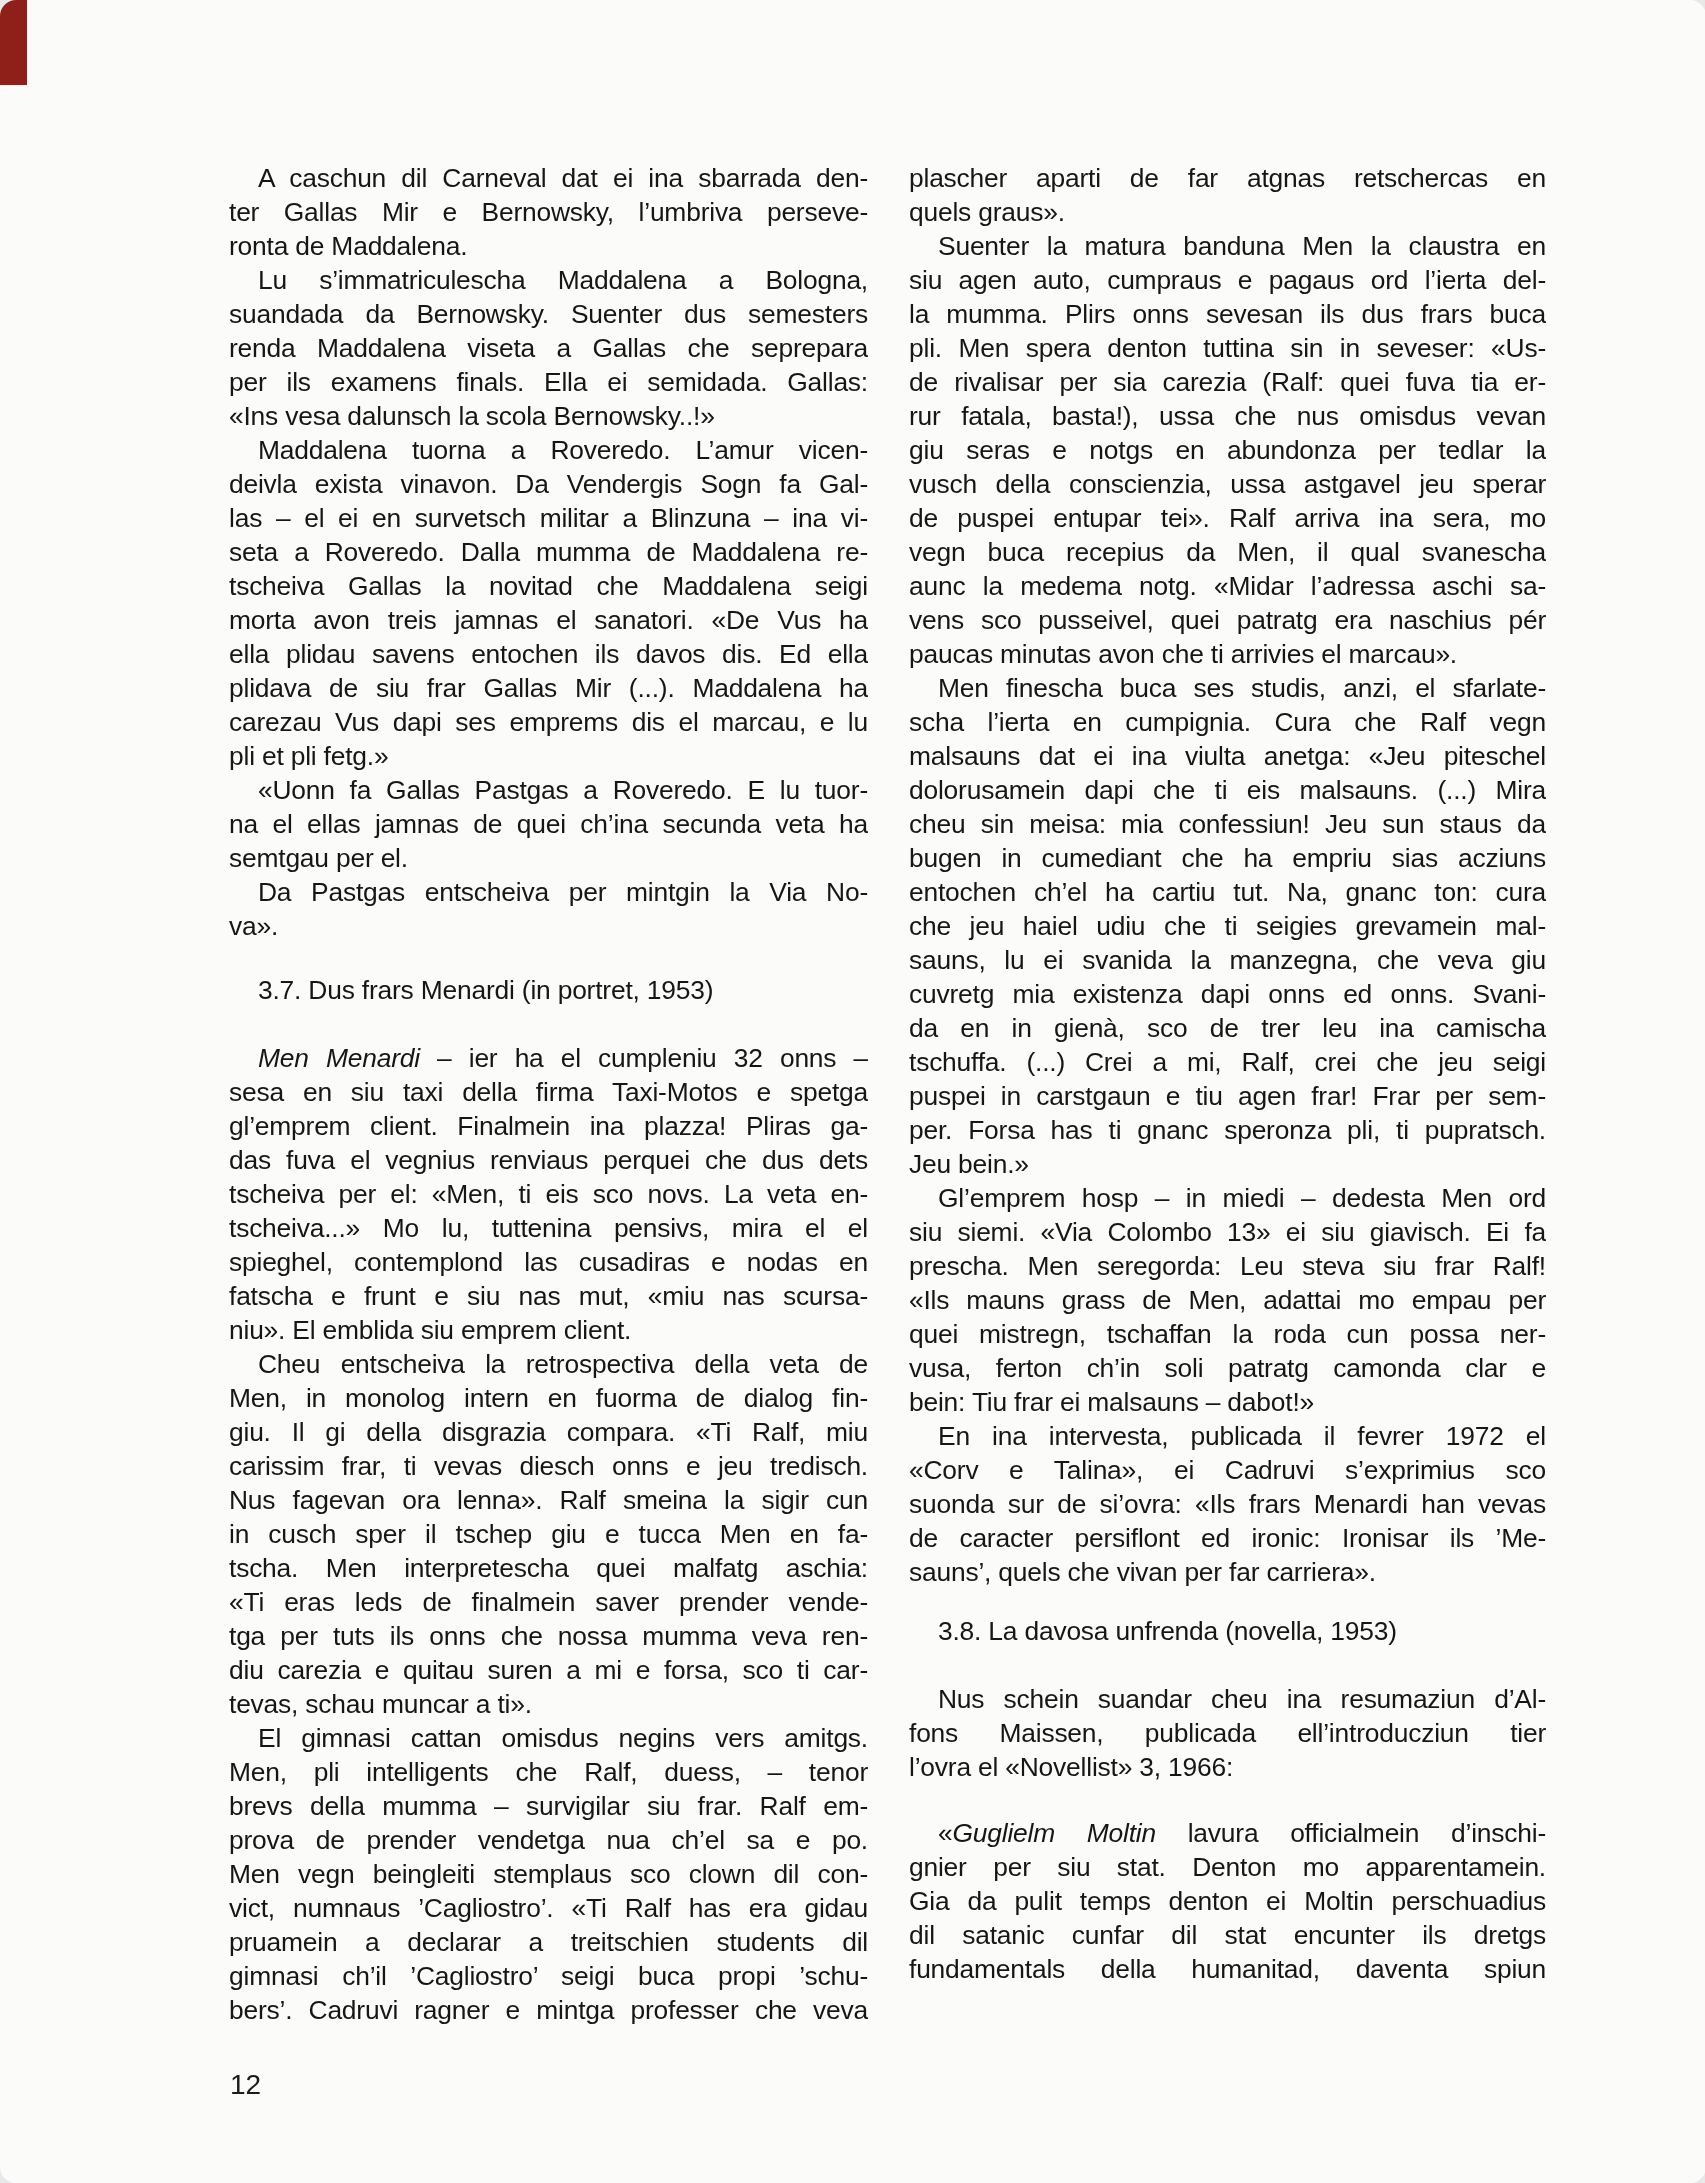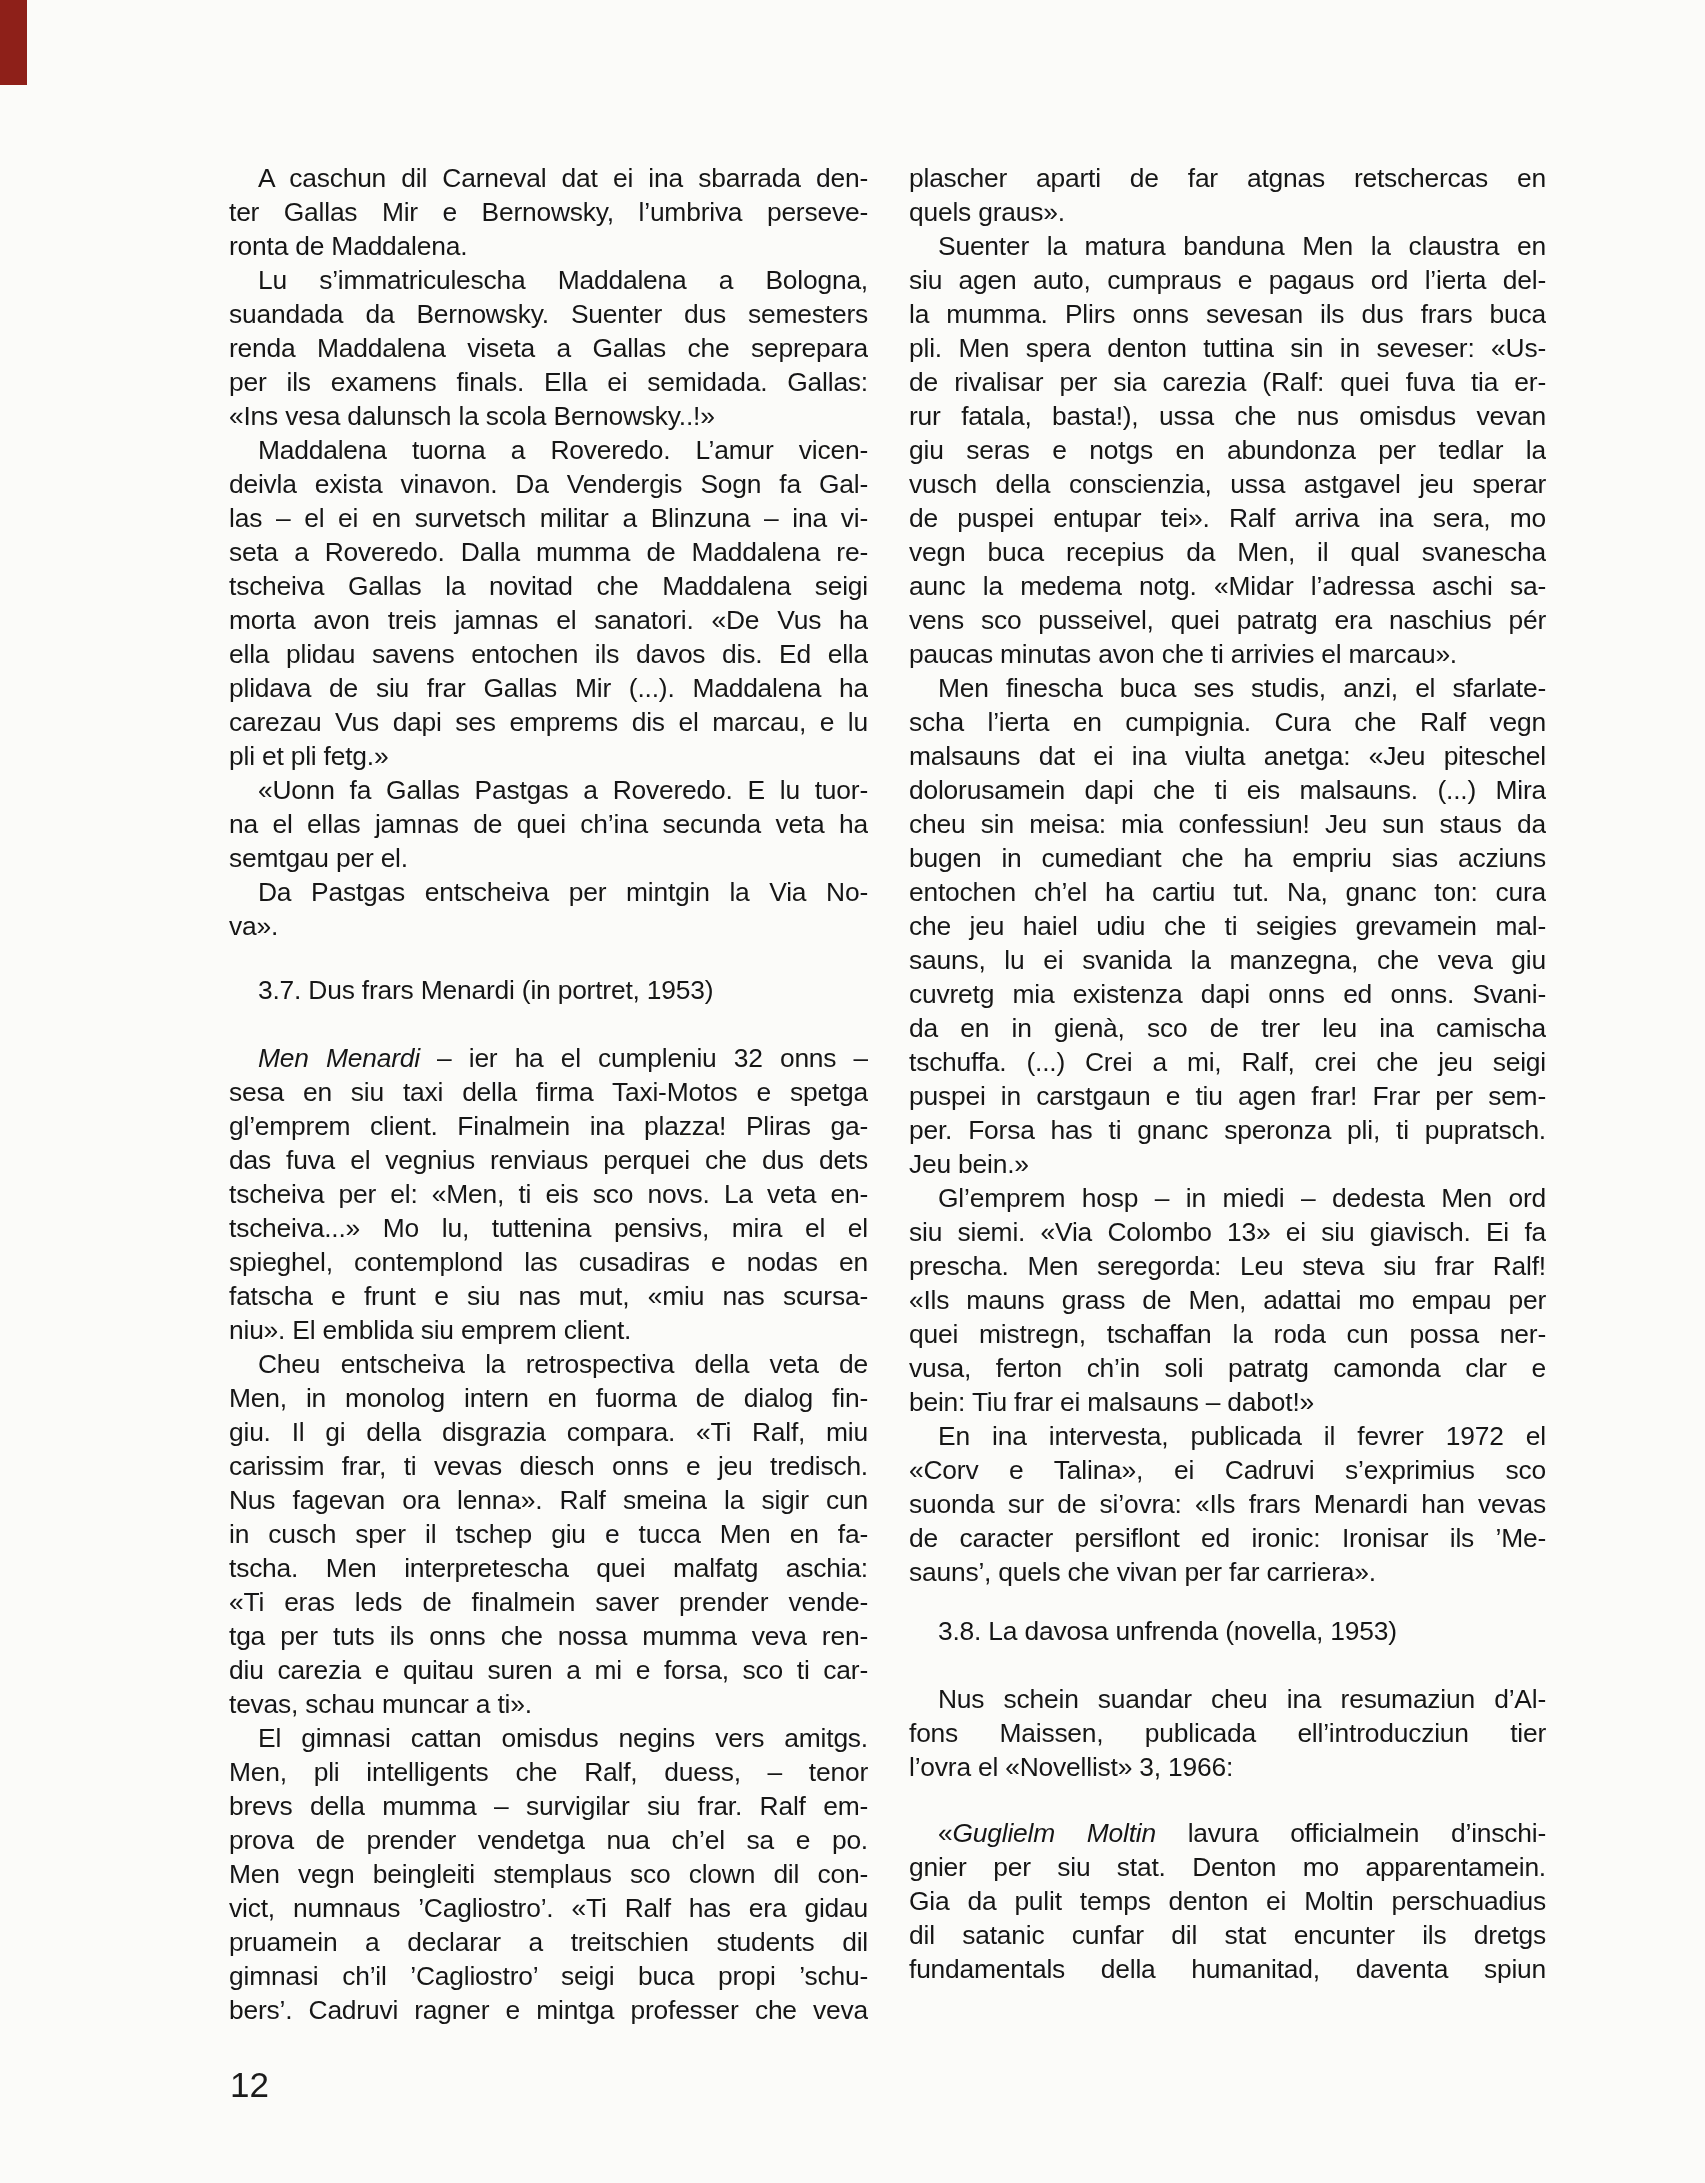--- a/index.html
+++ b/index.html
@@ -4,20 +4,21 @@
 <style>
   html, body { margin: 0; padding: 0; background: #e8e8e8; }
   .page {
     position: relative;
     width: 1706px;
     height: 2183px;
     background: #fbfbf9;
     overflow: hidden;
     font-family: "Liberation Sans", "DejaVu Sans", sans-serif;
     color: #161616;
+    border-radius: 16px;
   }
   .artifact {
     position: absolute;
     left: 0; top: 0;
     width: 27px; height: 85px;
   }
   .col {
     position: absolute;
     top: 161px;
   }
@@ -39,21 +40,21 @@
     overflow: hidden;
   }
   .line.ind { padding-left: 29px; }
   .line.j.ind { padding-left: 0; text-indent: 29px; }
   .line.heading { }
   .gap { width: 100%; }
   .pagenum {
     position: absolute;
     left: 230px;
     top: 2068px;
-    font-size: 35px;
+    font-size: 28px;
     line-height: 33px;
     color: #1b1b1b;
   }
 </style>
 </head>
 <body>
 
 <div class="page" style="background: rgb(251, 251, 249);">
   <div class="artifact" style="background: rgb(142, 32, 25);"></div>
   <div class="col col-left">

